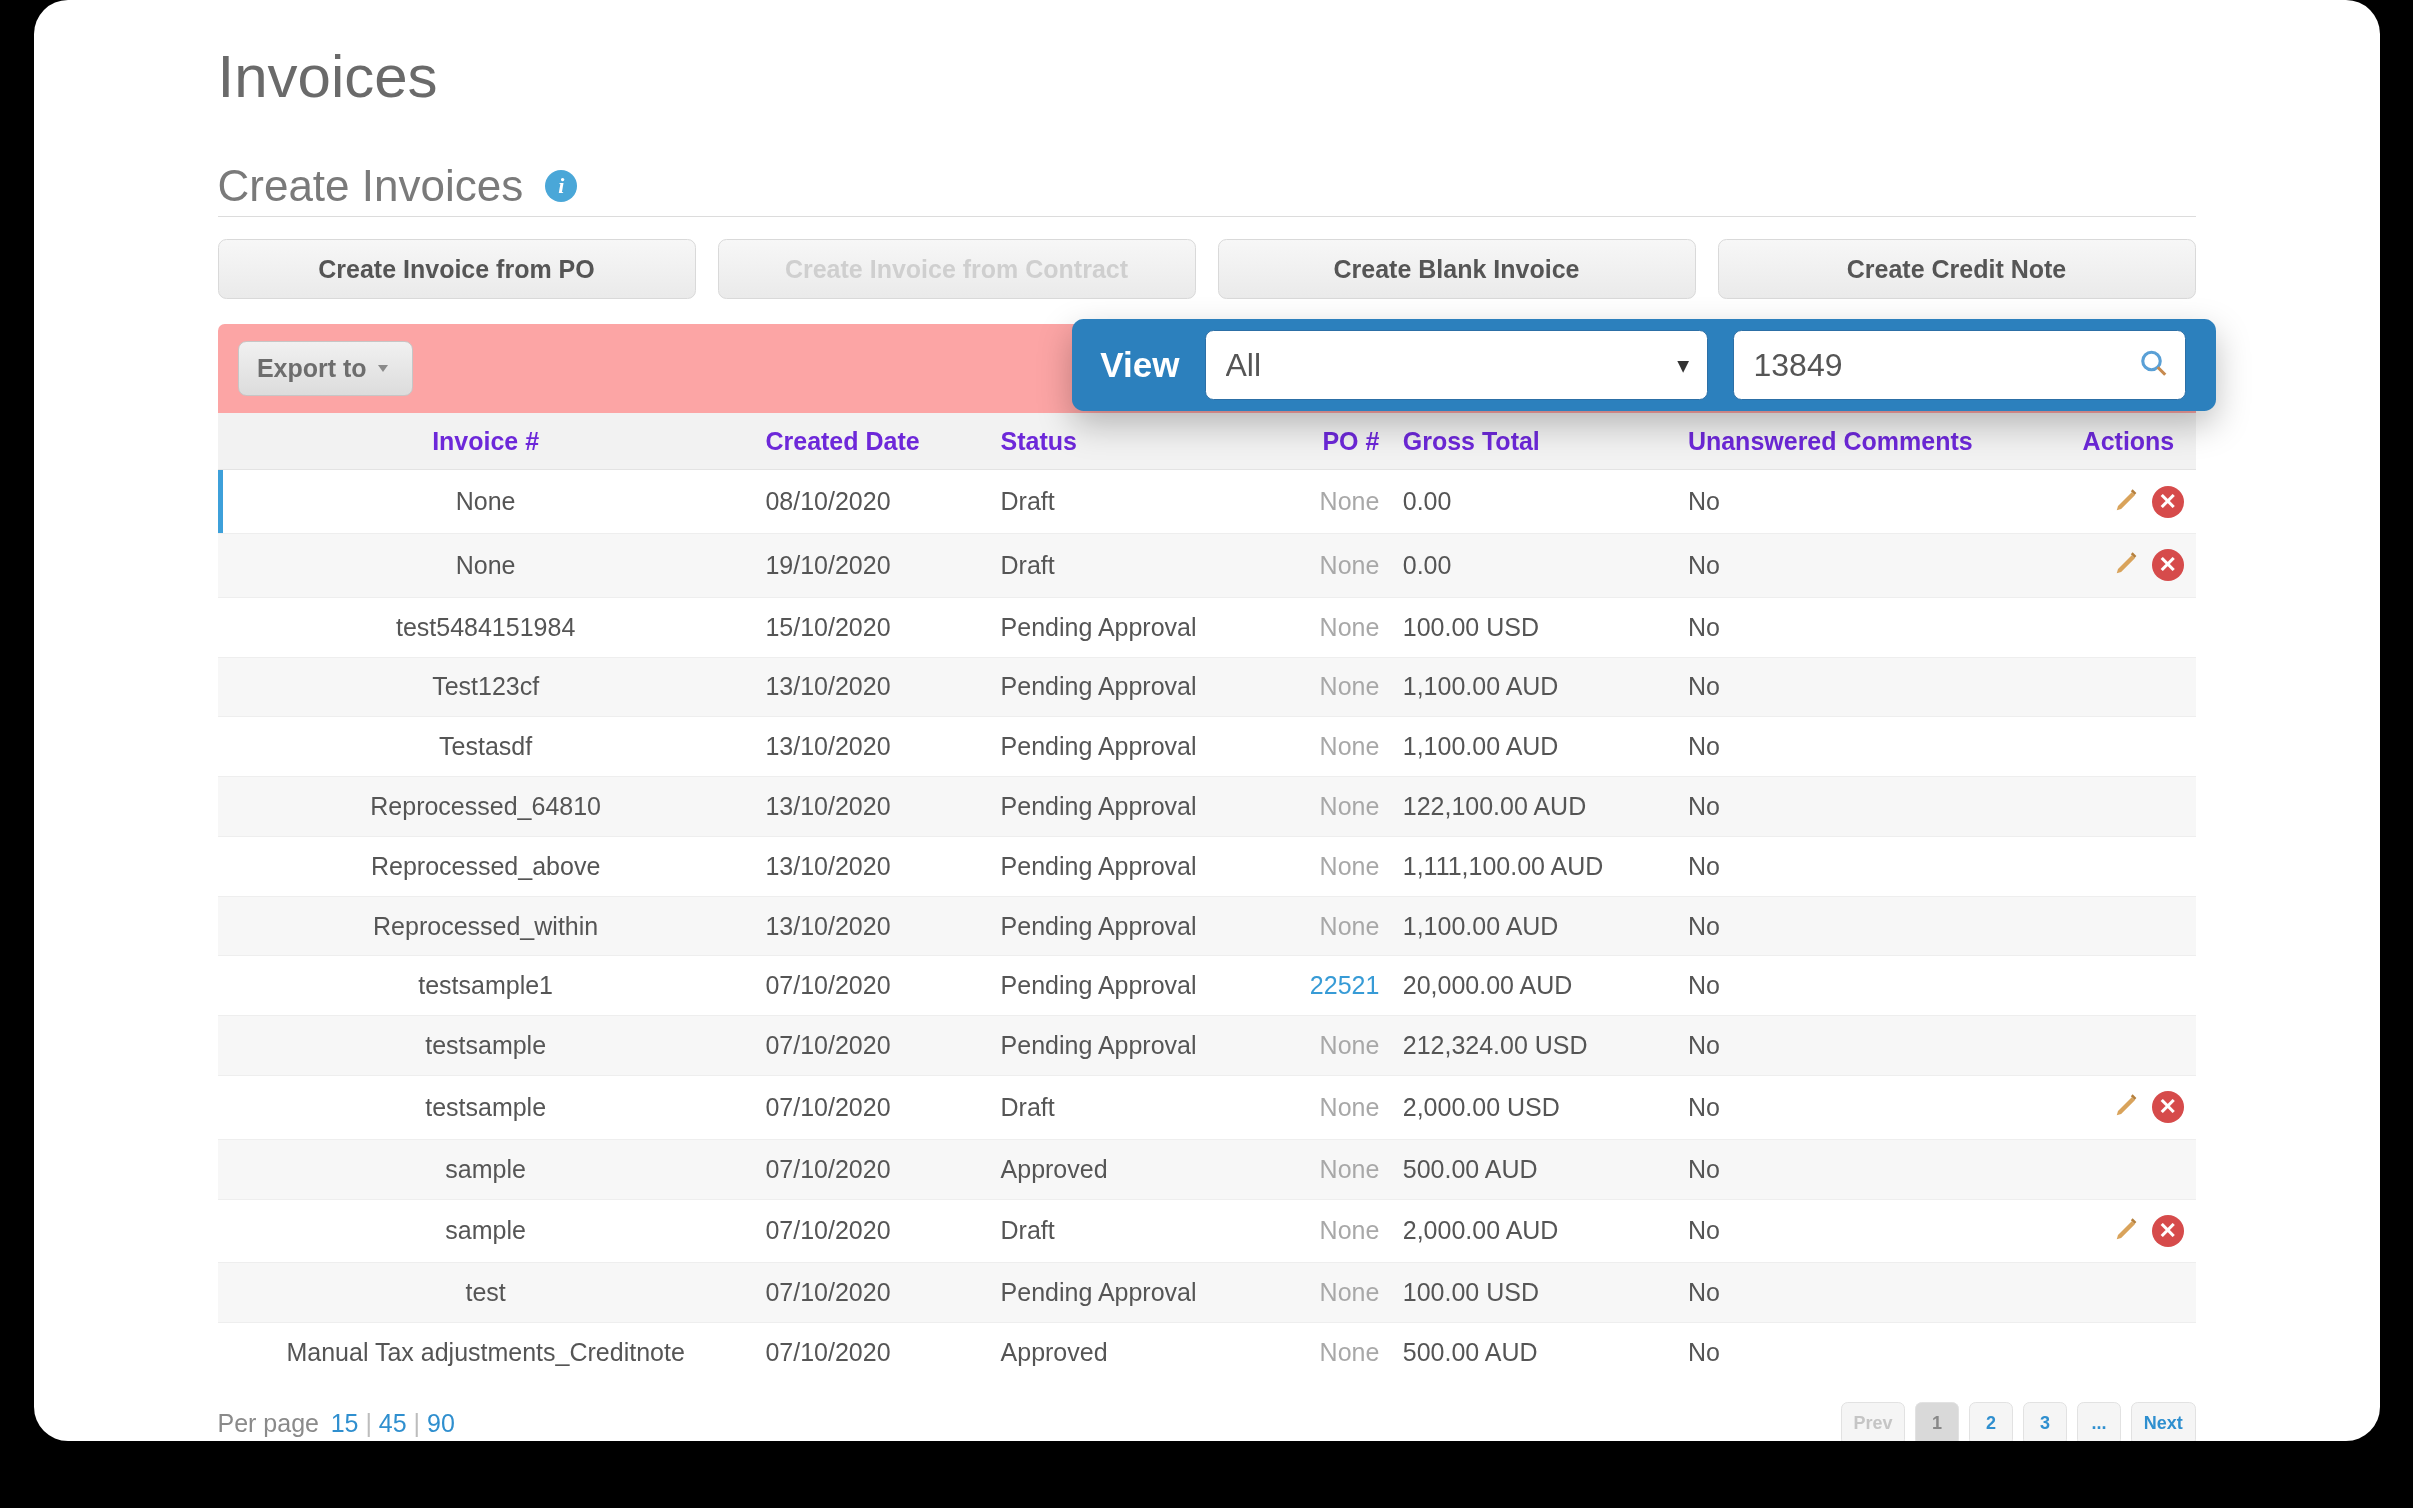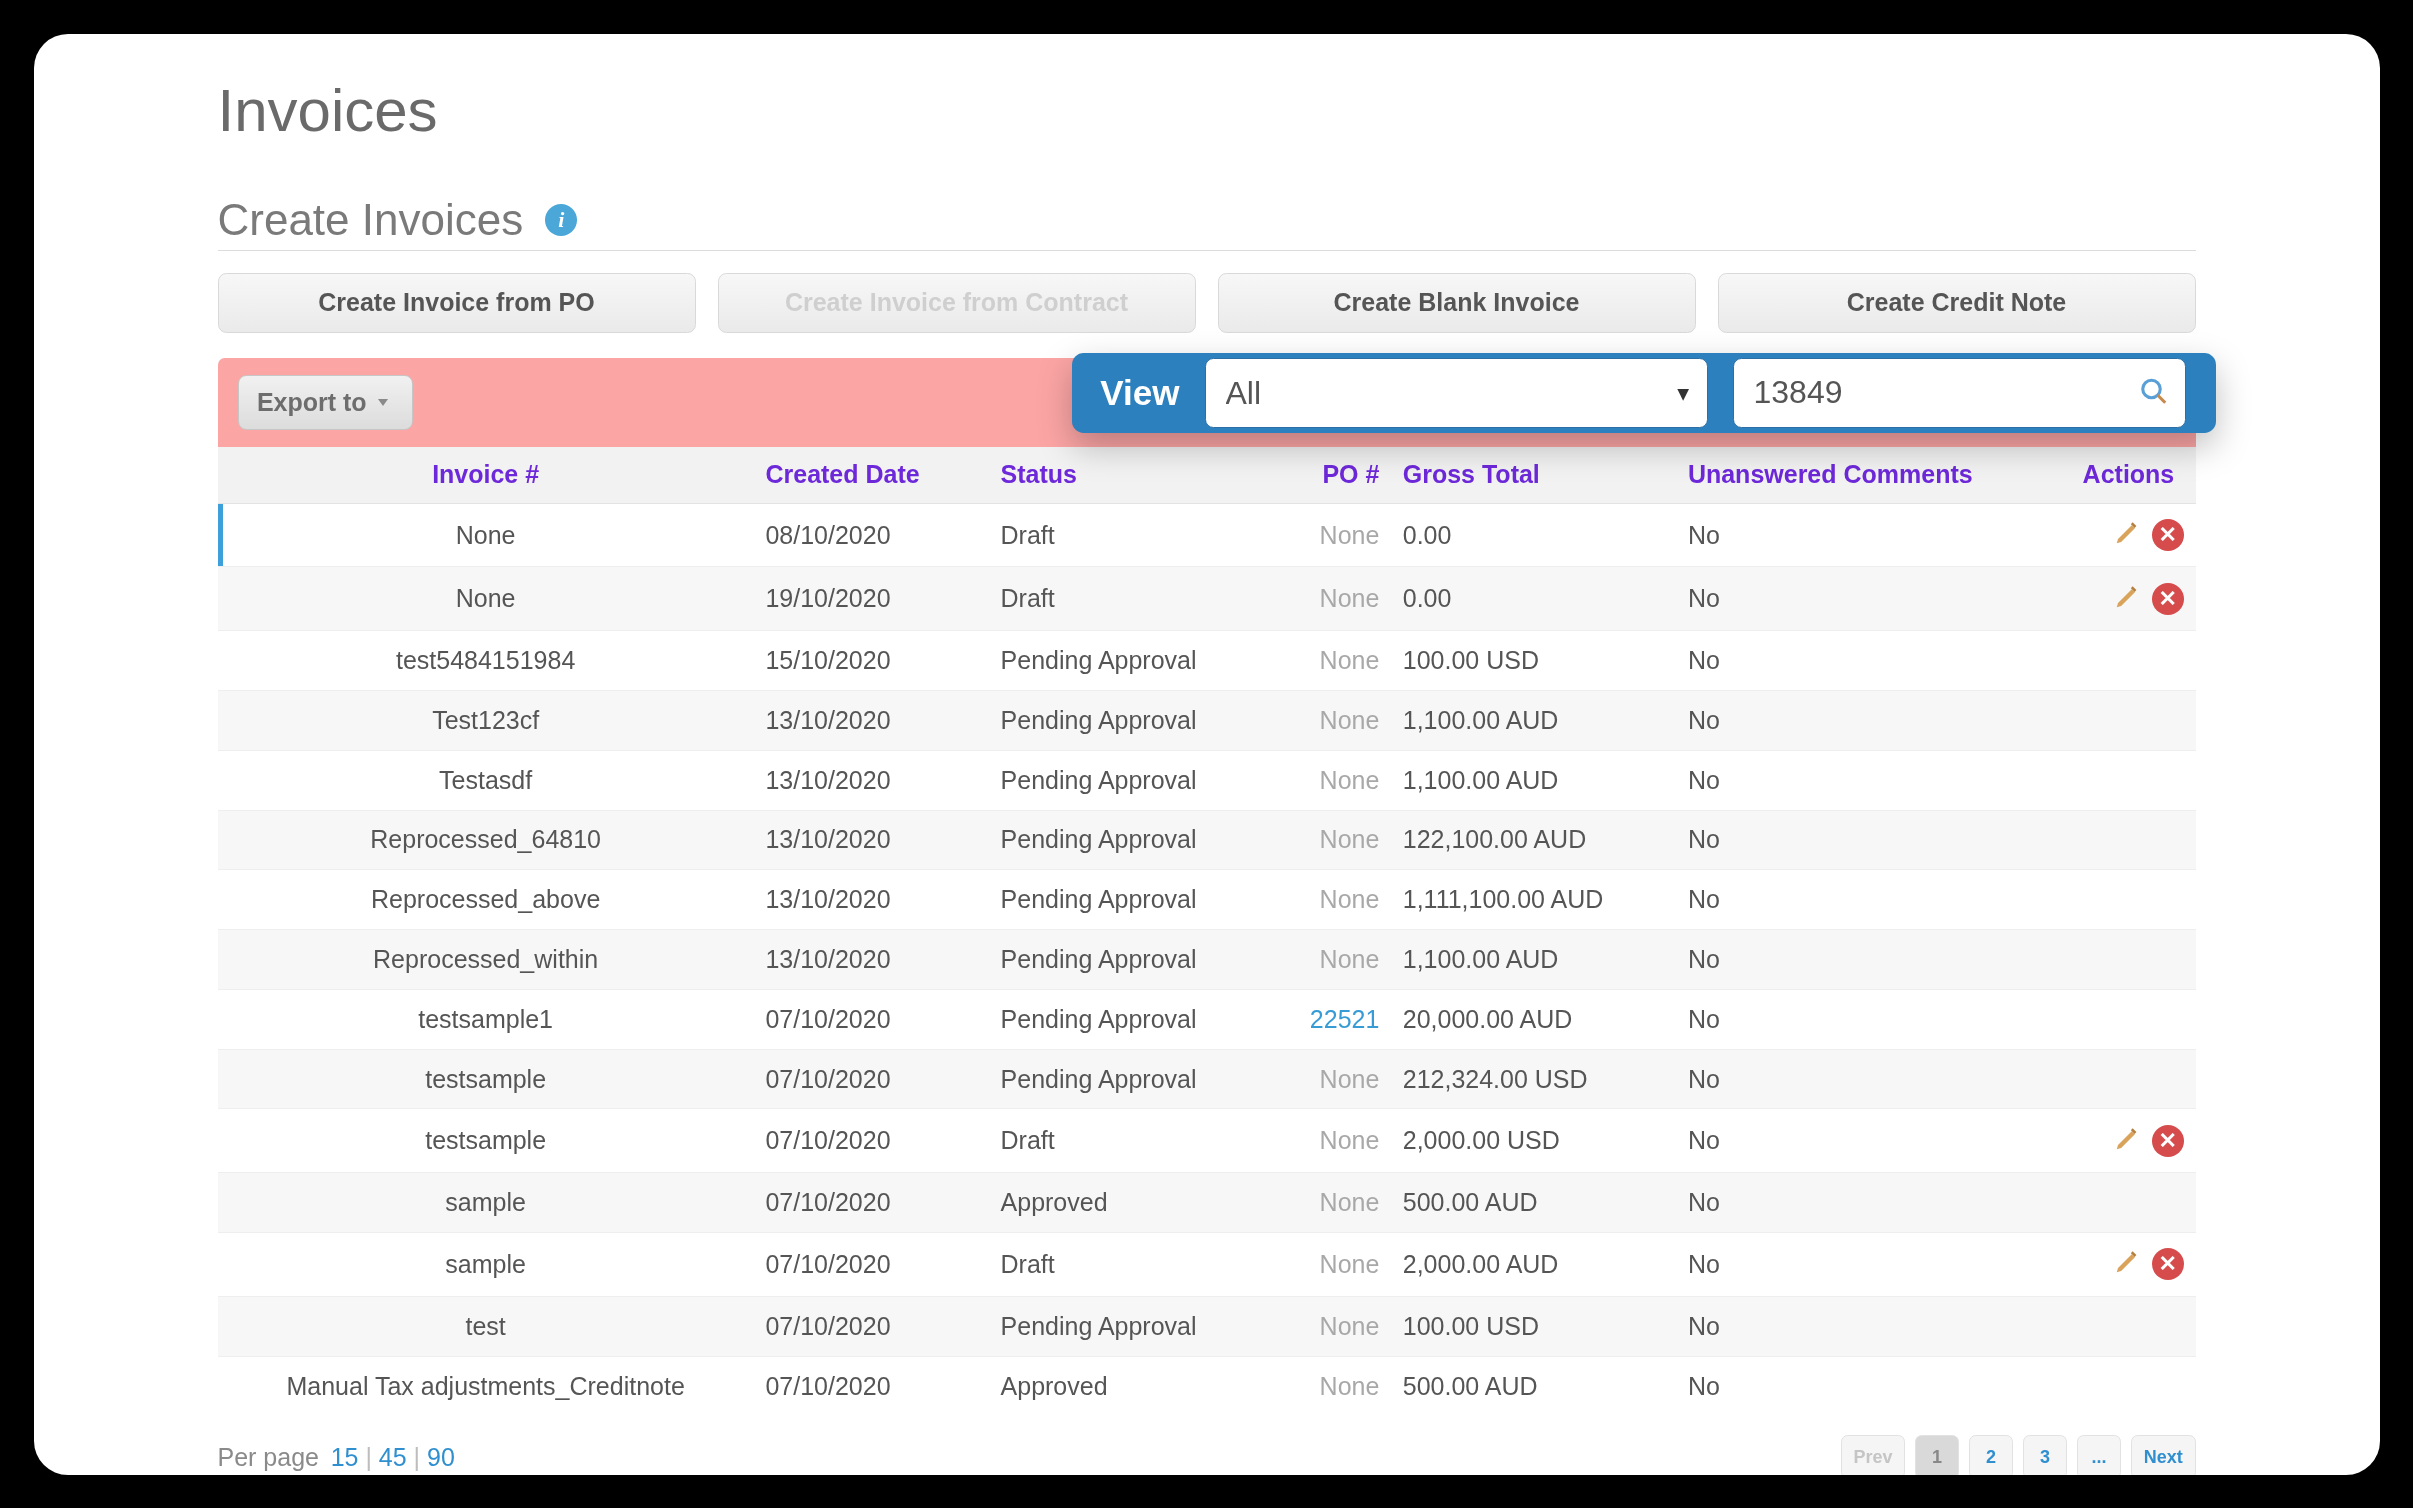--- a/index.html
+++ b/index.html
@@ -7,21 +7,20 @@
     width: 2413px;
     height: 1508px;
     font-family: -apple-system, BlinkMacSystemFont, "Segoe UI", Helvetica, Arial, sans-serif;
     background: #000;
   }
   .outer {
     width: 2413px;
     height: 1508px;
     background: #000;
     display: flex;
-    align-items: center;
     justify-content: center;
   }
   .window {
     width: 2346px;
     height: 1441px;
     background: #fff;
     border-radius: 34px;
     padding: 34px 184px 34px 184px;
     position: relative;
     overflow: hidden;
@@ -110,21 +109,21 @@
   .caret-down {
     width: 0; height: 0;
     border-left: 5.9px solid transparent;
     border-right: 5.9px solid transparent;
     border-top: 7.5px solid #8a8a8a;
   }
   .view-box {
     position: absolute;
     right: -20px;
     top: -5px;
-    height: 80px;
+    height: 92px;
     background: #2c80bd;
     border-radius: 11.7px;
     display: flex;
     align-items: center;
     padding: 0 30px 0 28.5px;
     gap: 25px;
     box-shadow: 0 13.4px 34px rgba(0,0,0,0.25);
   }
   .view-label {
     color: #fff;

